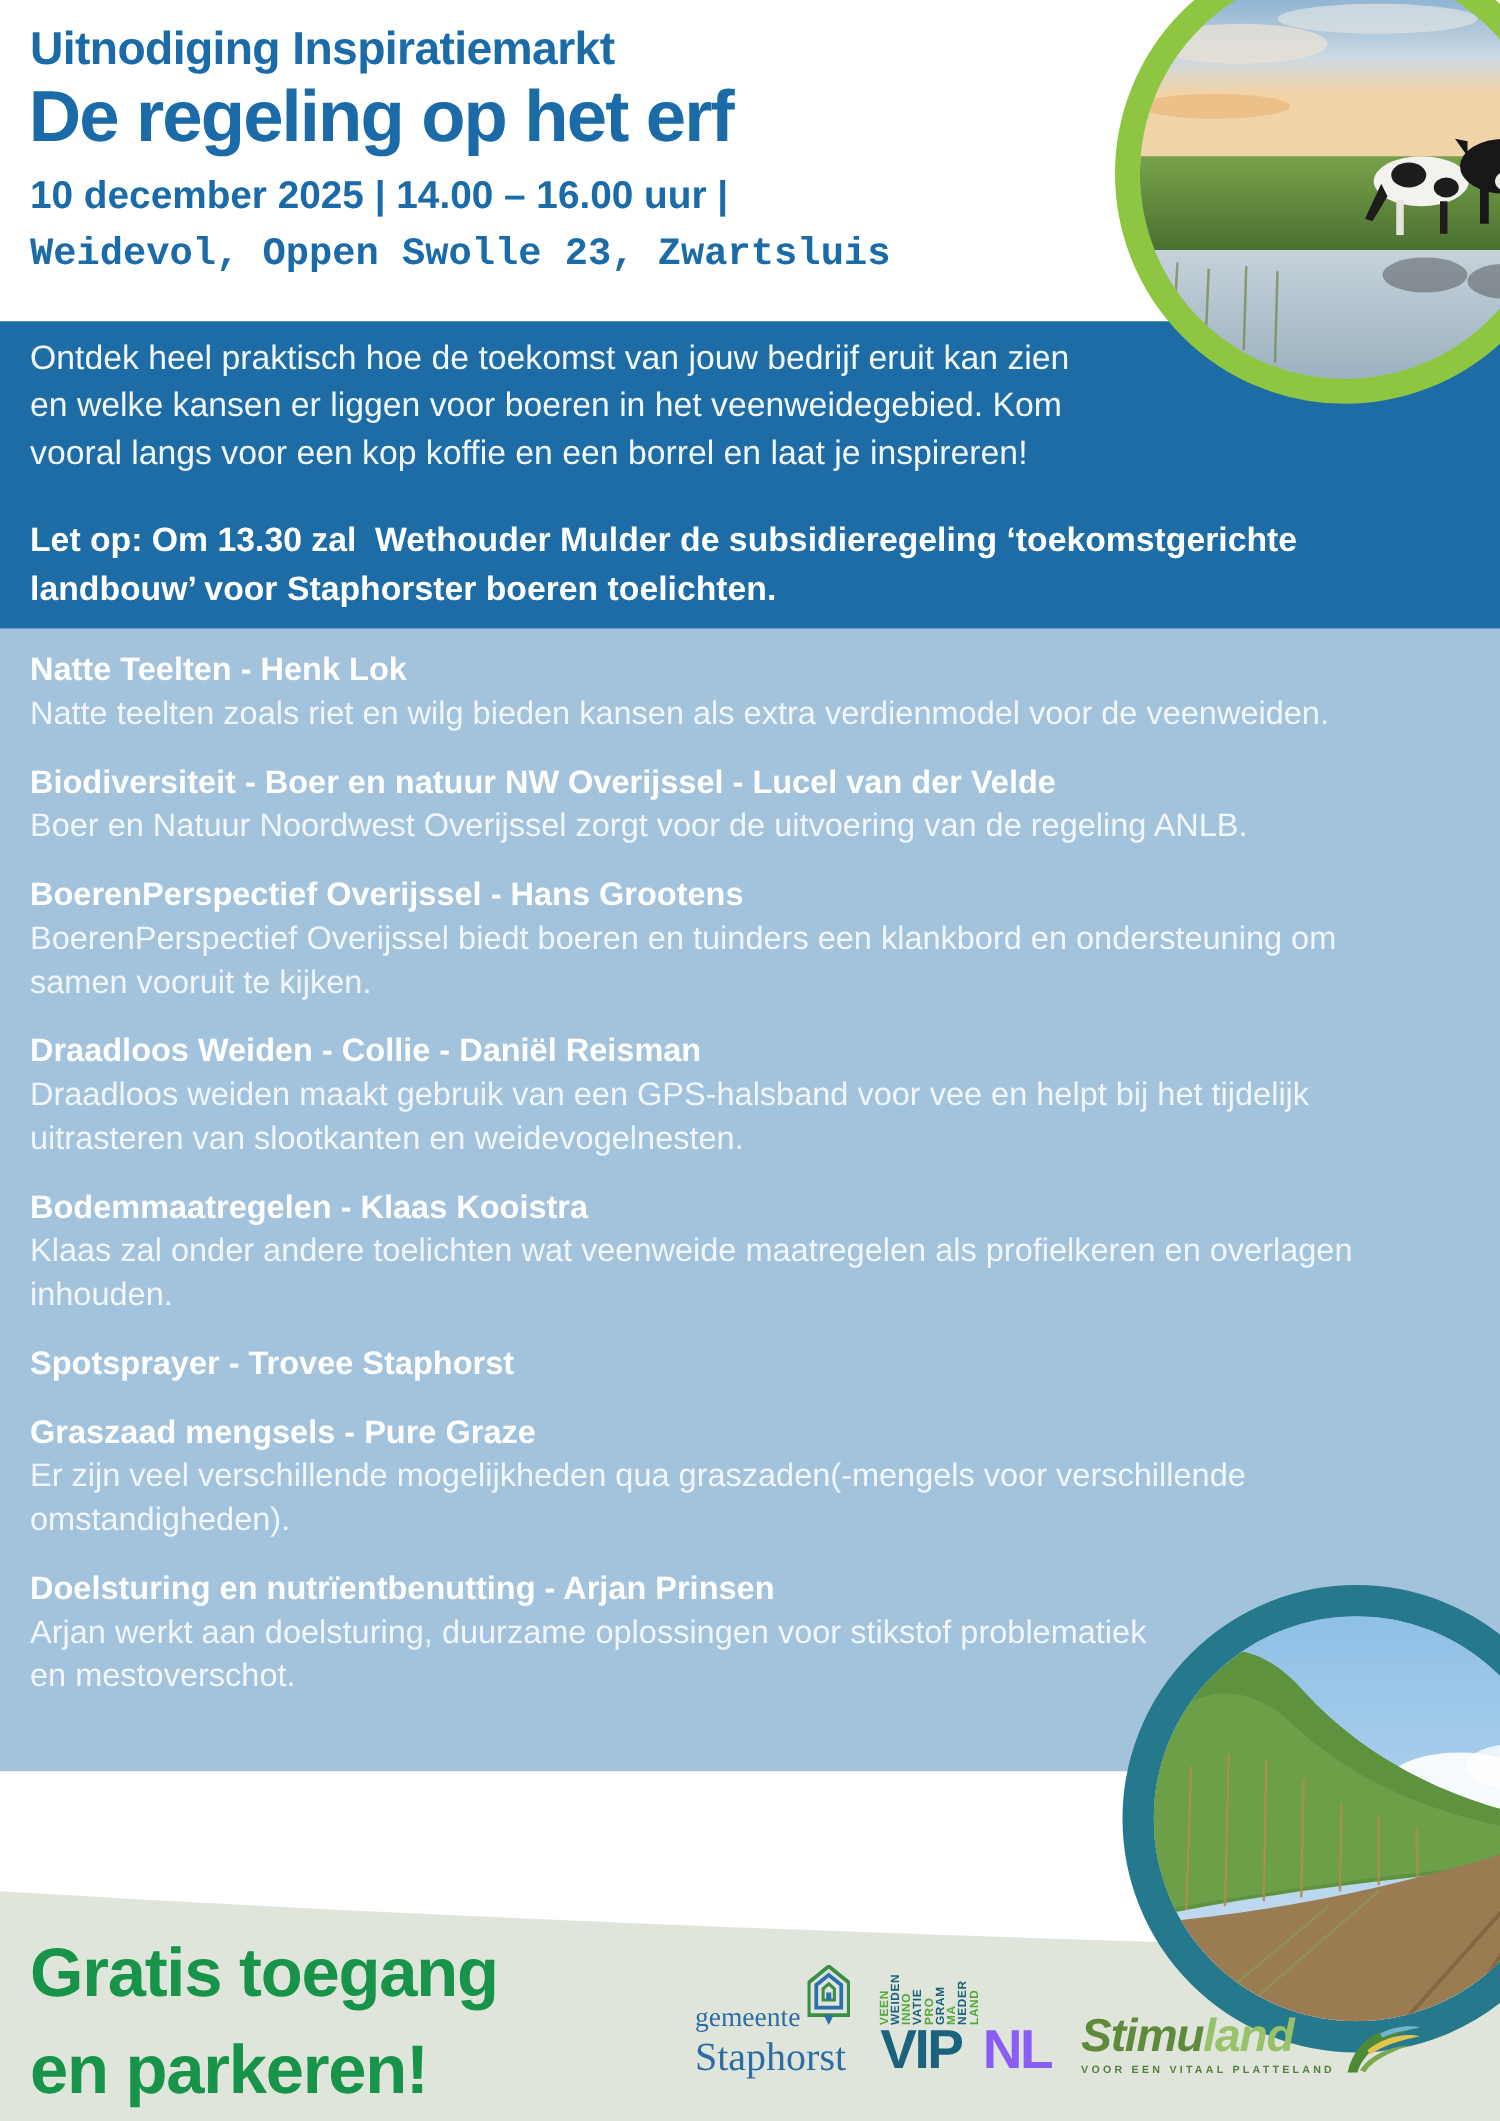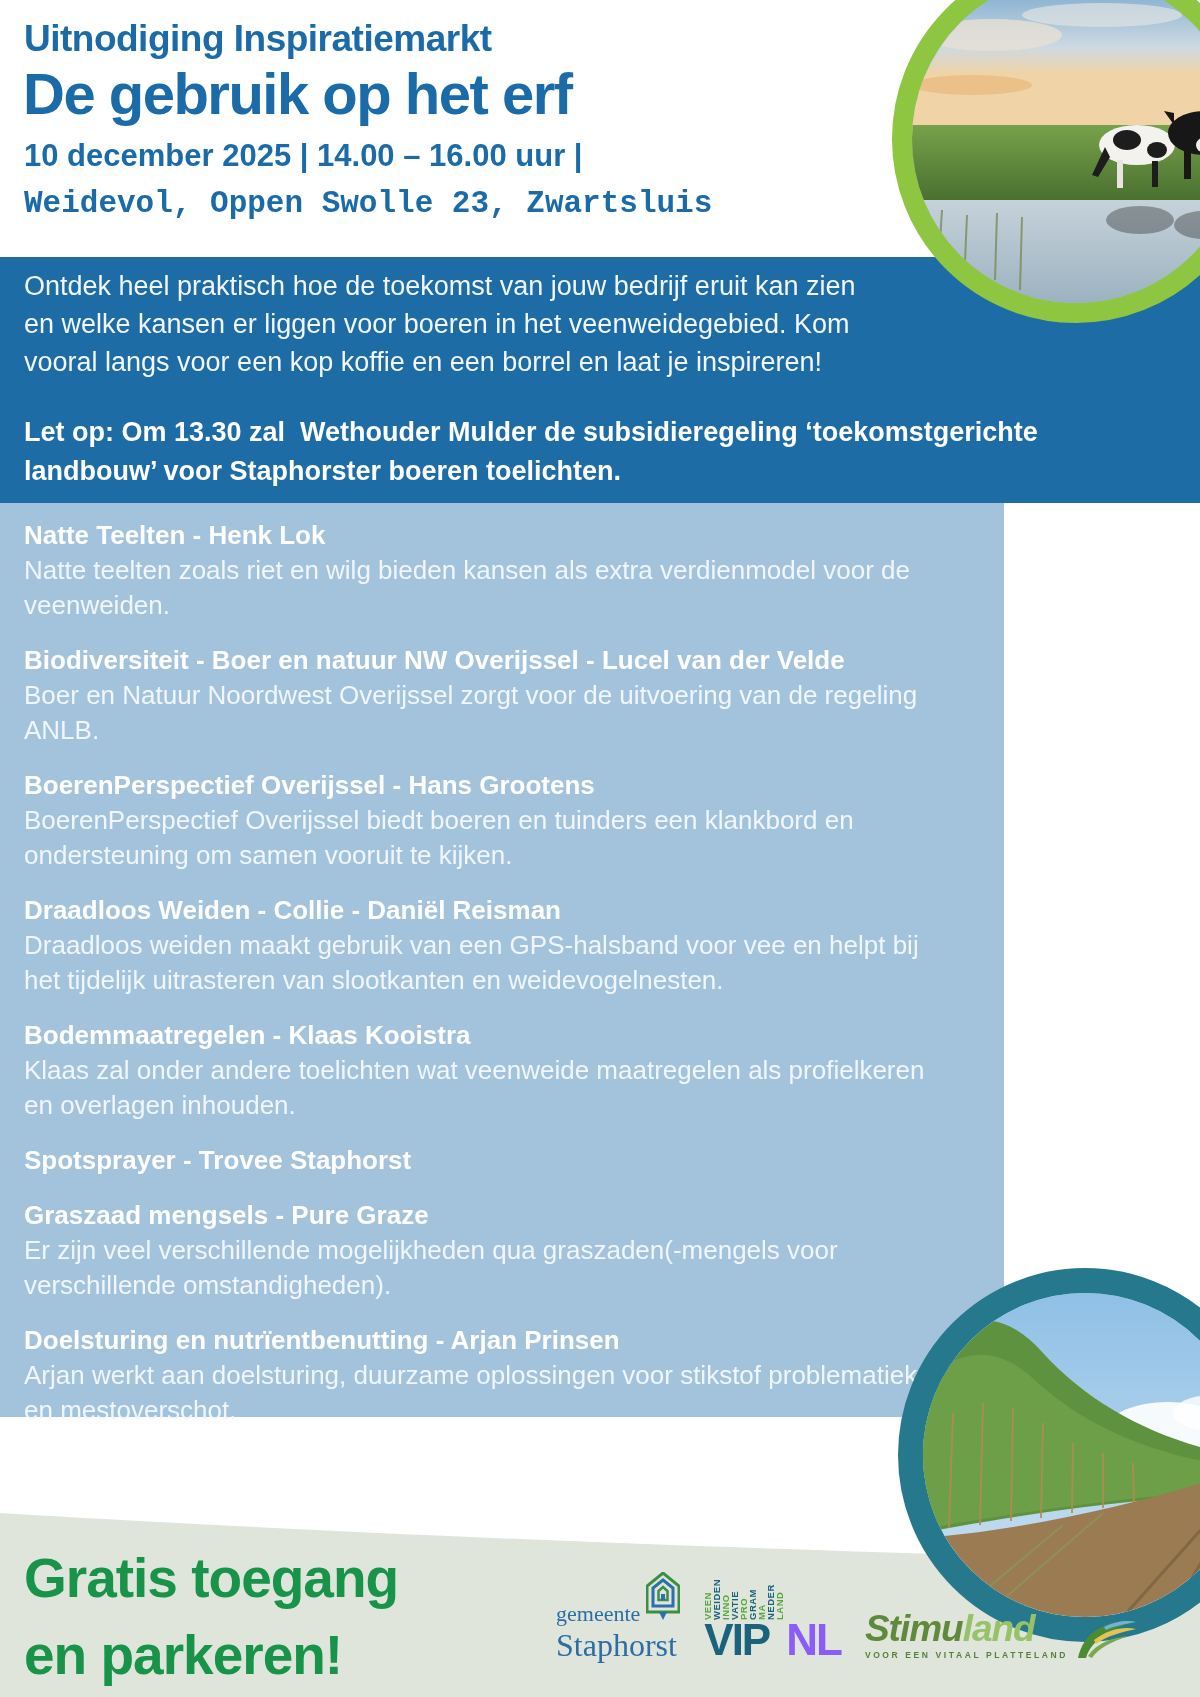--- a/index.html
+++ b/index.html
@@ -12,21 +12,21 @@
          color:#1a6ba8;letter-spacing:-1.5px;}
   .meta1{position:absolute;left:24px;top:138px;font-size:31px;font-weight:bold;color:#1a6ba8;}
   .meta2{position:absolute;left:24px;top:186px;font-size:31px;font-weight:bold;color:#1a6ba8;font-family:Liberation Mono, monospace;}
   
   .band-dark{position:absolute;left:0;top:257px;width:1200px;height:246px;background:#1d6ca6;padding-left:16px;}
   .intro-para{position:absolute;left:24px;top:10px;width:860px;font-size:27px;
               line-height:38px;color:#f2f7fb;}
   .notice{position:absolute;left:24px;top:156px;width:1120px;font-size:27px;
           line-height:39px;font-weight:bold;color:#ffffff;}
   
-  .band-light{position:absolute;left:0;top:503px;width:1004px;height:914px;background:#a3c2dc;
+  .band-light{position:absolute;left:0;top:503px;width:1200px;height:914px;background:#a3c2dc;
               box-sizing:border-box;padding:15px 60px 0 24px;}
   .session{margin-bottom:20px;}
   .session h3{margin:0;font-size:26px;line-height:35px;font-weight:bold;color:#ffffff;}
   .session p{margin:0;font-size:26px;line-height:35px;color:#f0f6fb;max-width:1095px;}
   .session:last-child p{max-width:900px;}
   
   .closing{position:absolute;left:0;top:1417px;width:1200px;height:120px;background:#ffffff;}
   .closing p{position:absolute;left:24px;top:4px;margin:0;width:800px;font-size:26px;
              line-height:33px;color:#1c6ba6;}
   
@@ -57,21 +57,21 @@
   .stim-name{font-size:37px;font-weight:bold;font-style:italic;line-height:32px;letter-spacing:-1px;}
   .stim-name .stimu{color:#5f8a3b;} .stim-name .sland{color:#97c269;}
   .stim-tag{font-size:8.5px;font-weight:bold;letter-spacing:2.6px;color:#55803f;margin-top:5px;}
 </style>
 </head>
 <body>
 
 <div class="page">
 
   <div class="kicker">Uitnodiging Inspiratiemarkt</div>
-  <div class="title">De gebruik op het erf</div>
+  <div class="title">De regeling op het erf</div>
   <div class="meta1">10 december 2025 | 14.00 – 16.00 uur |</div>
   <div class="meta2">Weidevol, Oppen Swolle 23, Zwartsluis</div>
 
   <div class="band-dark">
     <div class="intro-para">Ontdek heel praktisch hoe de toekomst van jouw bedrijf eruit kan zien en welke kansen er liggen voor boeren in het veenweidegebied. Kom vooral langs voor een kop koffie en een borrel en laat je inspireren!</div>
     <div class="notice">Let op: Om 13.30 zal&nbsp; Wethouder Mulder de subsidieregeling ‘toekomstgerichte landbouw’ voor Staphorster boeren toelichten.</div>
   </div>
 
   <div class="band-light" id="sessions-band">
     <div class="session">

